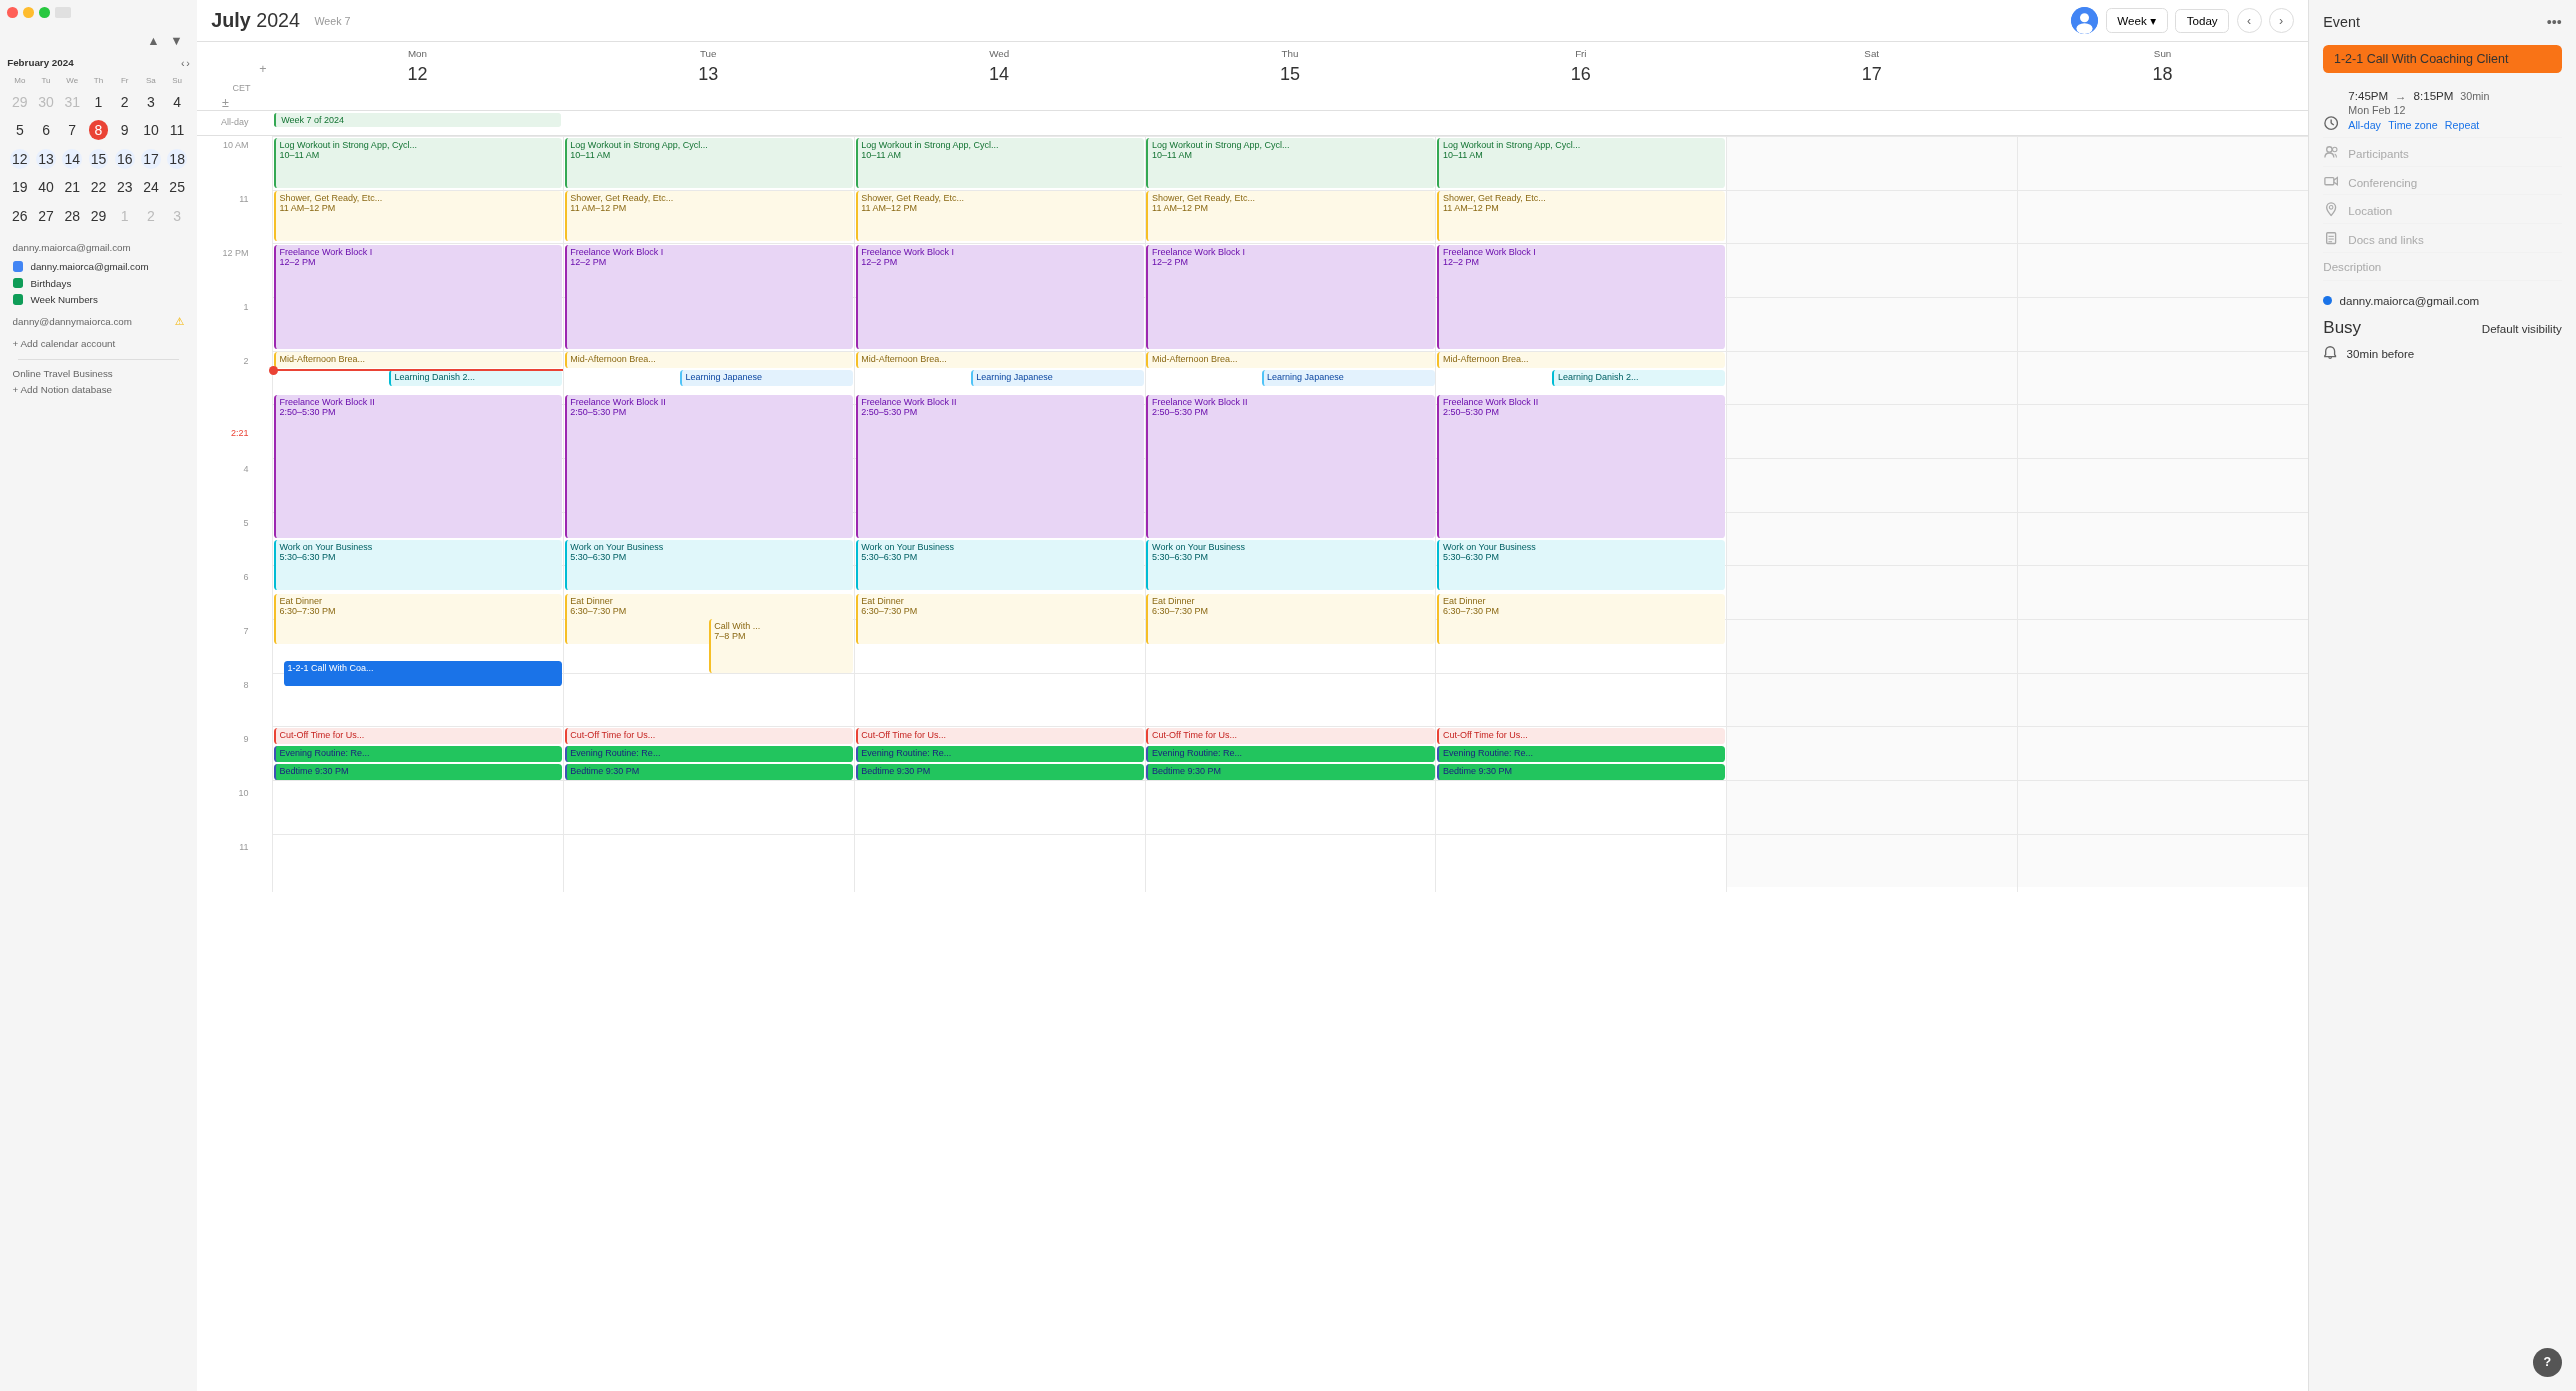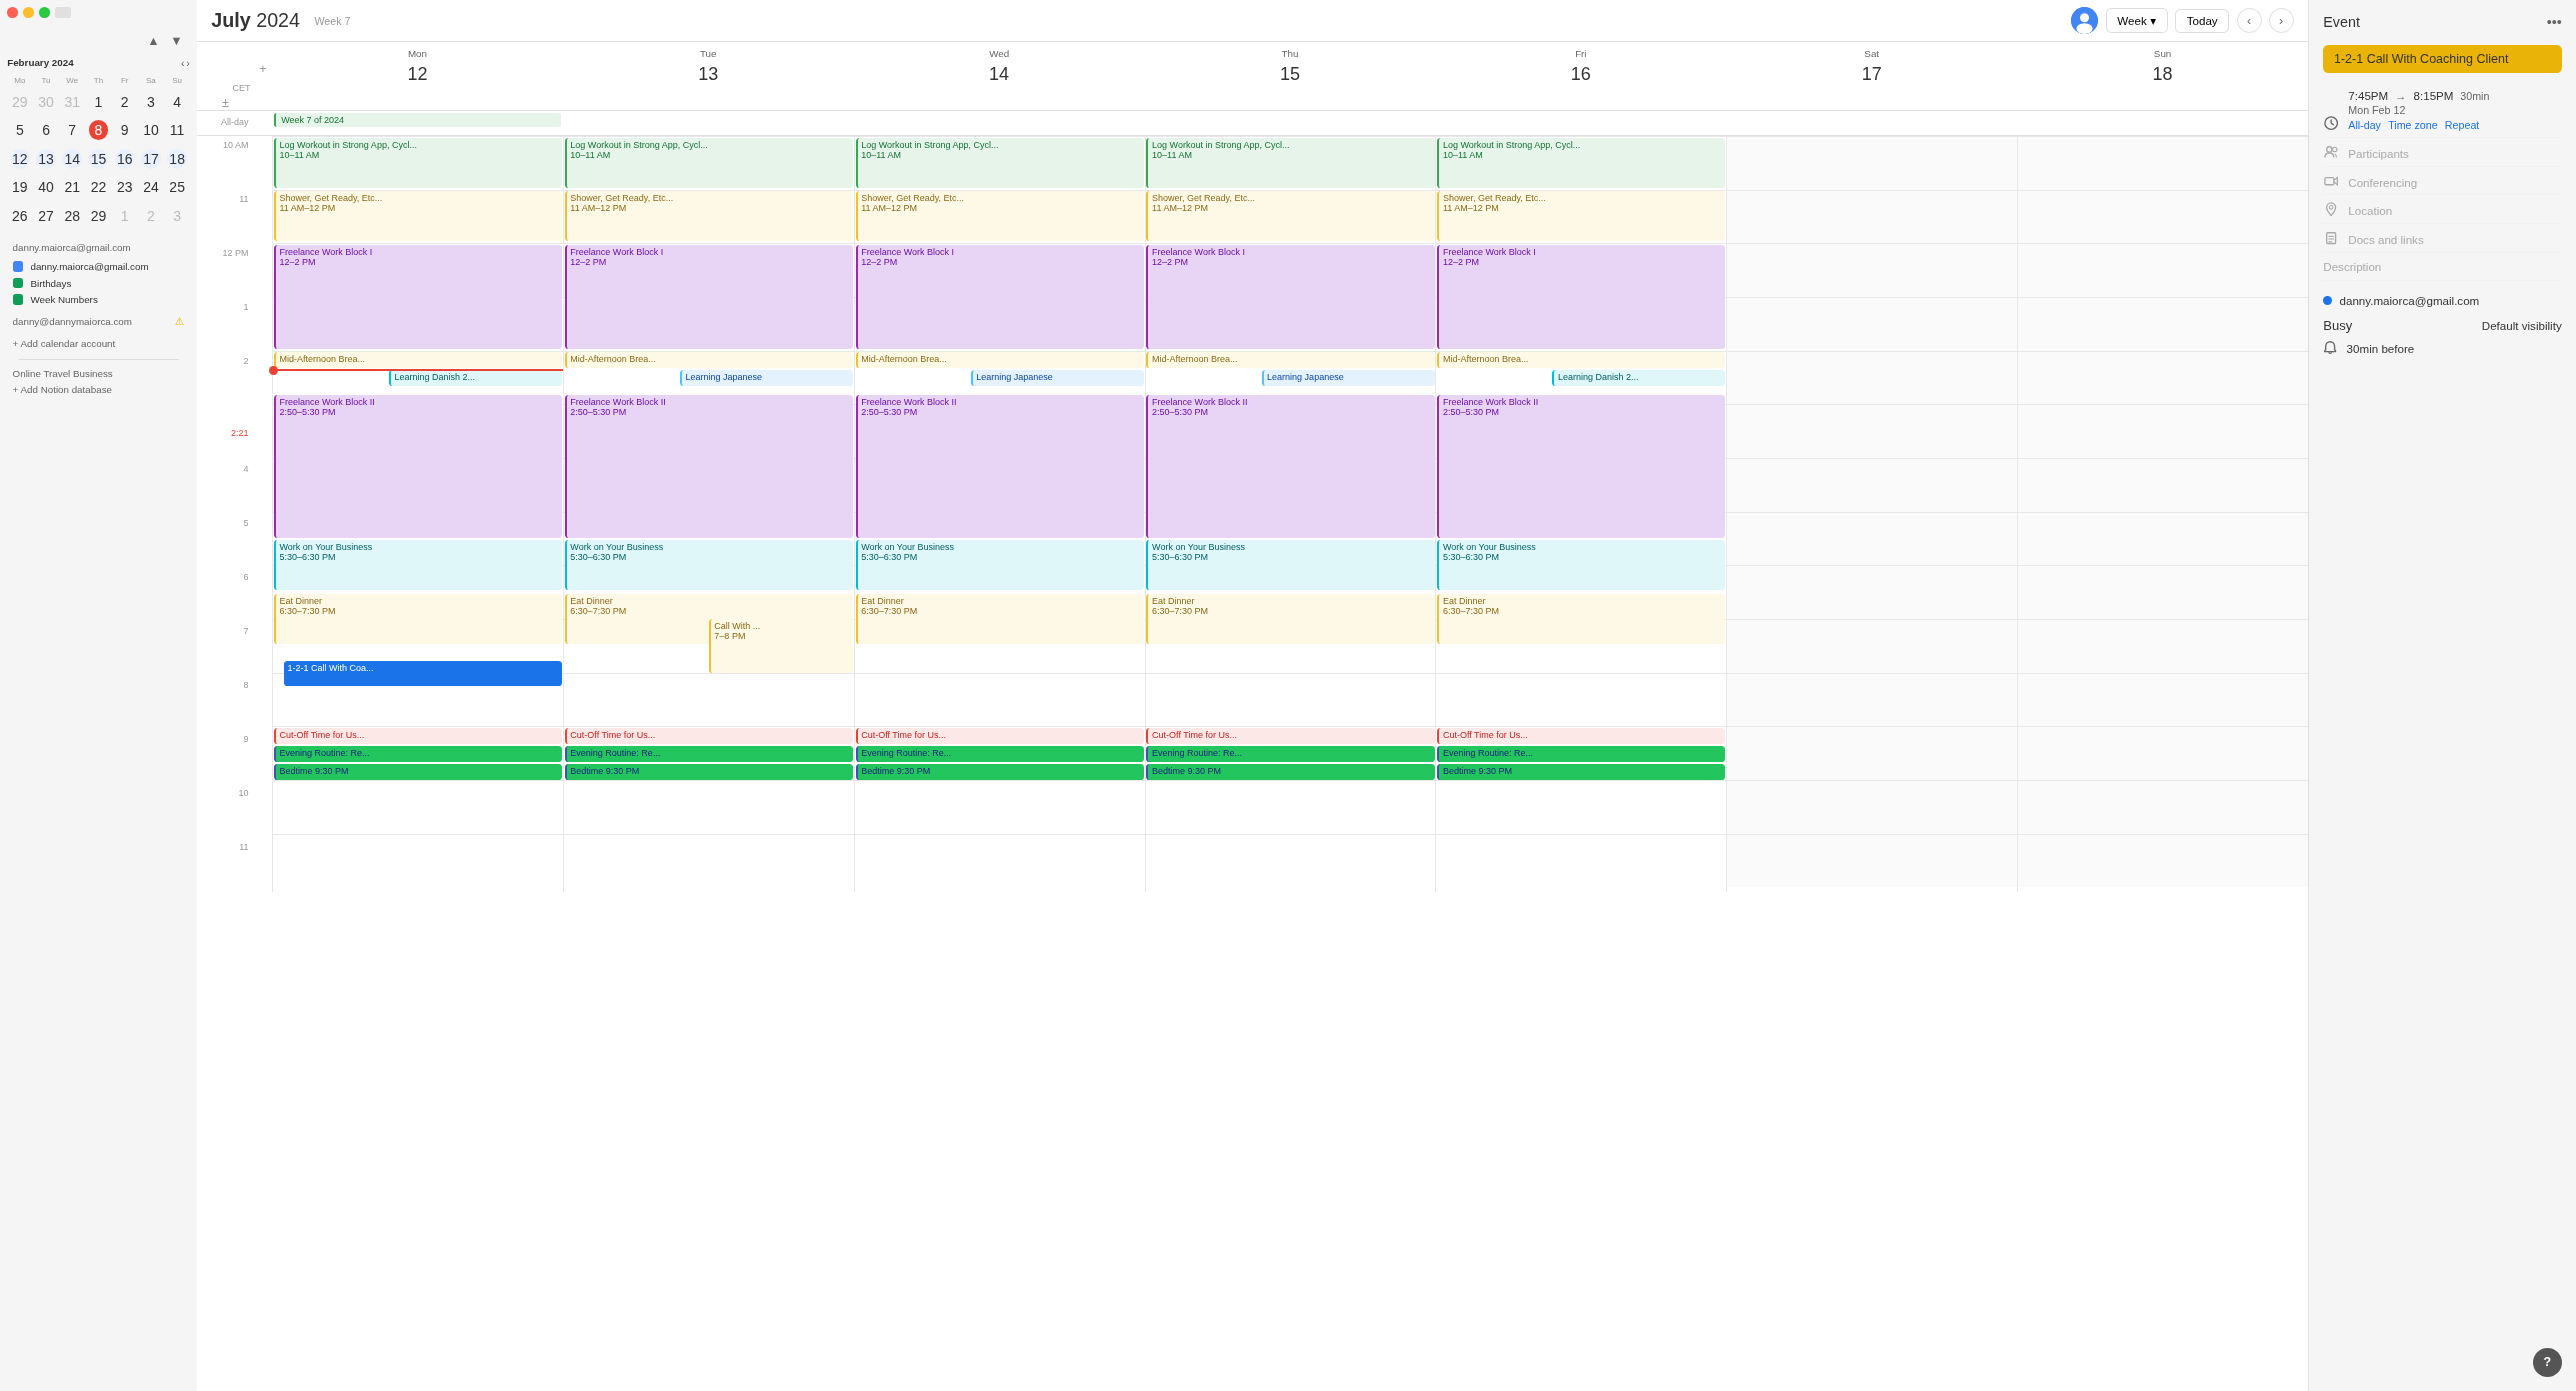--- a/index.html
+++ b/index.html
@@ -73,38 +73,38 @@
     .ev-teal { background: #e0f7fa; color: #006064; border-left: 2.7px solid #00bcd4; }
     .ev-red { background: #fce8e6; color: #c5221f; border-left: 2.7px solid #ea4335; }
     .ev-blue-solid { background: #1a73e8; color: white; border-left: none; margin-left: 10px; }
     .ev-indigo { background: #22c55e; color: #1a237e; border-left: 2.7px solid #3f51b5; }
 
     
     .right-panel { width: 268px; border-left: 0.9px solid #e0e0e0; padding: 14.3px; overflow-y: auto; flex-shrink: 0; }
     .rp-header { display: flex; align-items: center; justify-content: space-between; margin-bottom: 14.3px; }
     .rp-title { font-size: 14.3px; font-weight: 500; color: #333; }
     .rp-more { color: #666; cursor: pointer; font-size: 14.3px; }
-    .rp-event-title { font-size: 12.5px; font-weight: 500; color: #333; padding: 7.2px 10.7px; background: #eab308; border-radius: 5.4px; margin-bottom: 10.7px; }
+    .rp-event-title { font-size: 12.5px; font-weight: 500; color: #333; padding: 7.2px 10.7px; background: #f97316; border-radius: 5.4px; margin-bottom: 10.7px; }
     .rp-row { display: flex; align-items: flex-end; gap: 9px; padding: 5.4px 0; border-bottom: 0.9px solid #f1f1f1; }
     .rp-row:last-child { border-bottom: none; }
     .rp-icon { width: 16px; height: 16px; flex-shrink: 0; color: #666; display: flex; align-items: center; justify-content: center; font-size: 12.5px; margin-top: 0.9px; }
     .rp-content { flex: 1; }
     .rp-time { font-size: 11.6px; color: #333; }
     .rp-arrow { color: #666; margin: 0 3.6px; }
     .rp-duration { font-size: 10.7px; color: #666; margin-left: 3.6px; }
     .rp-date { font-size: 10.7px; color: #666; margin-top: 1.8px; }
     .rp-tabs { display: flex; gap: 7.2px; margin-top: 3.6px; }
     .rp-tab { font-size: 10.7px; color: #1a73e8; cursor: pointer; }
     .rp-label { font-size: 11.6px; color: #aaa; }
     .rp-desc { font-size: 11.6px; color: #aaa; }
     .rp-attendee-row { display: flex; align-items: center; gap: 7.2px; padding: 3.6px 0; }
     .rp-attendee-dot { width: 9px; height: 9px; border-radius: 50%; background: #1a73e8; }
     .rp-attendee-name { font-size: 11.6px; color: #333; }
     .rp-busy-row { display: flex; justify-content: space-between; align-items: center; padding: 3.6px 0; }
-    .rp-busy-label { font-size: 13px; color: #333; }
+    .rp-busy-label { font-size: 17px; color: #333; }
     .rp-visibility { font-size: 11.6px; color: #333; }
     .rp-reminder-row { display: flex; align-items: center; gap: 9px; padding: 3.6px 0; }
     .rp-reminder-icon { color: #666; font-size: 12.5px; }
     .rp-reminder-text { font-size: 11.6px; color: #333; }
 
     
     .current-time-line { position: absolute; left: 0; right: 0; height: 1.8px; background: #ea4335; z-index: 5; pointer-events: none; }
     .current-time-dot { position: absolute; left: -3.6px; top: -3.6px; width: 9px; height: 9px; background: #ea4335; border-radius: 50%; }
 
     .plus-btn { color: #999; cursor: pointer; font-size: 12.5px; display: flex; align-items: center; justify-content: center; }

